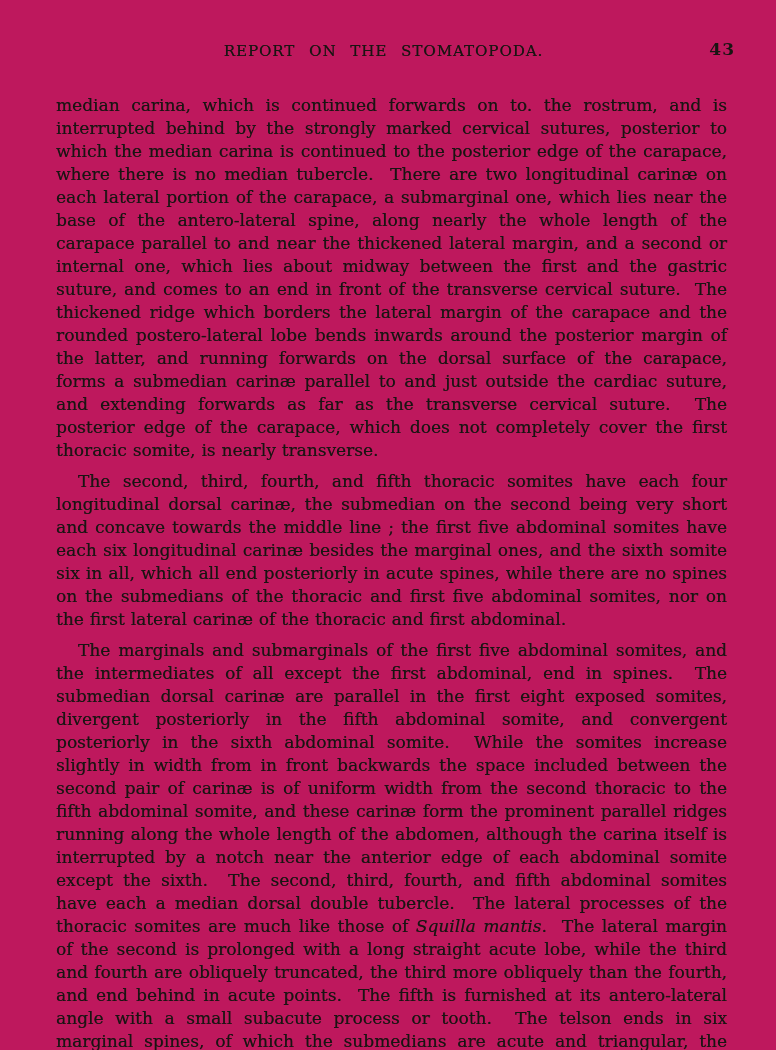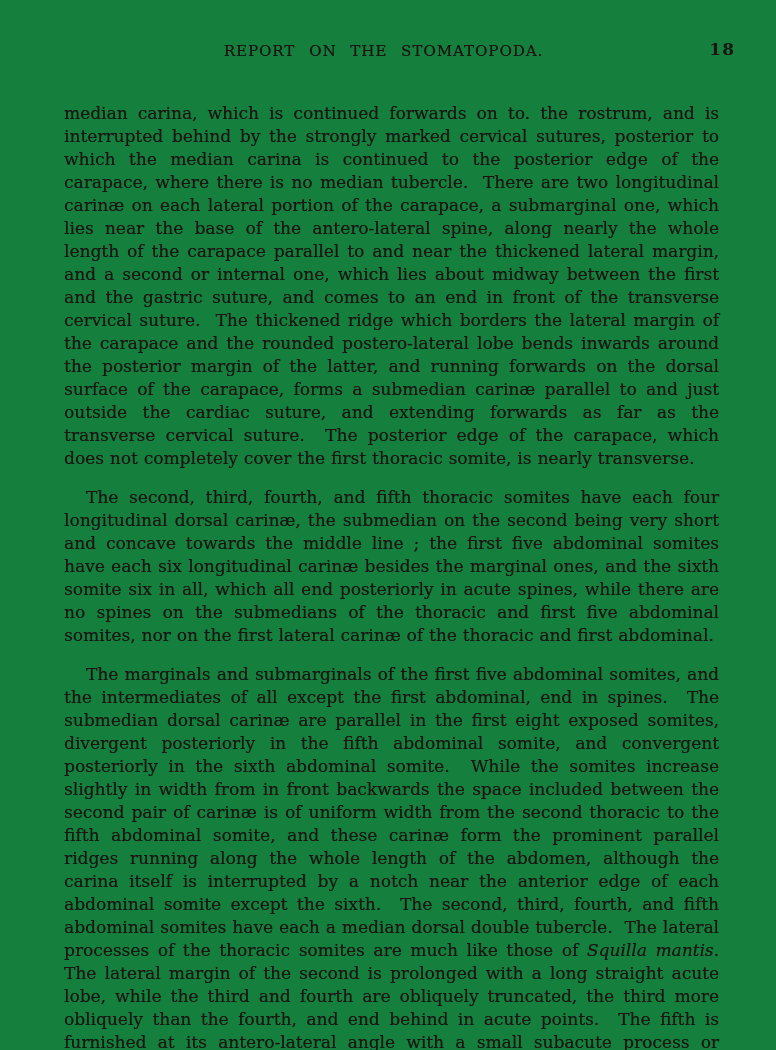--- a/index.html
+++ b/index.html
@@ -4,21 +4,21 @@
 <style>
   html, body {
     margin: 0;
     padding: 0;
     background: #ffffff;
   }
   .page {
     position: relative;
     width: 776px;
     height: 1050px;
-    background: #15803d;
+    background: #be185d;
     color: #181512;
     font-family: "DejaVu Serif", "Liberation Serif", serif;
     overflow: hidden;
     box-sizing: border-box;
     padding-left: 16px;
   }
   .running-head {
     position: absolute;
     top: 42px;
     left: 48px;
@@ -42,42 +42,42 @@
     font-weight: bold;
     letter-spacing: 1px;
   }
   .body-text {
     position: absolute;
     top: 86px;
     left: 48px;
     right: 41px;
   }
   .body-text p {
-    margin: 16px;
+    margin: 8px;
     font-size: 17px;
     line-height: 23px;
     text-align: justify;
     word-spacing: 0.5px;
     white-space: pre-wrap;
     text-shadow: 0.3px 0 0 rgba(24,21,18,0.6);
   }
   .body-text p.indent {
     text-indent: 22px;
   }
   .body-text i {
   }
 </style>
 </head>
 <body>
 
 <div class="page">
 
   <header class="running-head">
     <span class="running-title">REPORT ON THE STOMATOPODA.</span>
-    <span class="folio">18</span>
+    <span class="folio">43</span>
   </header>
 
   <main class="body-text">
 
     <p><span>median carina, which is continued forwards on to. the rostrum, and is interrupted behind by the strongly marked cervical sutures, posterior to which the median carina is continued to the posterior edge of the carapace, where there is no median tubercle.  There are two longitudinal carinæ on each lateral portion of the carapace, a submarginal one, which lies near the base of the antero-lateral spine, along nearly the whole length of the carapace parallel to and near the thickened lateral margin, and a second or internal one, which lies about midway between the first and the gastric suture, and comes to an end in front of the transverse cervical suture.  The thickened ridge which borders the lateral margin of the carapace and the rounded postero-lateral lobe bends inwards around the posterior margin of the latter, and running forwards on the dorsal surface of the carapace, forms a submedian carinæ parallel to and just outside the cardiac suture, and extending forwards as far as the transverse cervical suture.  The posterior edge of the carapace, which does not completely cover the first thoracic somite, is nearly transverse.</span></p>
 
     <p class="indent"><span>The second, third, fourth, and fifth thoracic somites have each four longitudinal dorsal carinæ, the submedian on the second being very short and concave towards the middle line ; the first five abdominal somites have each six longitudinal carinæ besides the marginal ones, and the sixth somite six in all, which all end posteriorly in acute spines, while there are no spines on the submedians of the thoracic and first five abdominal somites, nor on the first lateral carinæ of the thoracic and first abdominal.</span></p>
 
     <p class="indent"><span>The marginals and submarginals of the first five abdominal somites, and the intermediates of all except the first abdominal, end in spines.  The submedian dorsal carinæ are parallel in the first eight exposed somites, divergent posteriorly in the fifth abdominal somite, and convergent posteriorly in the sixth abdominal somite.  While the somites increase slightly in width from in front backwards the space included between the second pair of carinæ is of uniform width from the second thoracic to the fifth abdominal somite, and these carinæ form the prominent parallel ridges running along the whole length of the abdomen, although the carina itself is interrupted by a notch near the anterior edge of each abdominal somite except the sixth.  The second, third, fourth, and fifth abdominal somites have each a median dorsal double tubercle.  The lateral processes of the thoracic somites are much like those of </span><i>Squilla mantis</i><span>.  The lateral margin of the second is prolonged with a long straight acute lobe, while the third and fourth are obliquely truncated, the third more obliquely than the fourth, and end behind in acute points.  The fifth is furnished at its antero-lateral angle with a small subacute process or tooth.  The telson ends in six marginal spines, of which the submedians are acute and triangular, the intermediates very long, curved, slender, and acute, and about twice as long as the submedians, and the laterals very short, about half the length of the submedians, rounded and subacute.  The tips of the long median spines are in the same transverse line with the tips of the submedians, while their bases are in the same transverse line with the base of the unpaired median spine.  There is a single rounded dentation between the</span></p>
 

